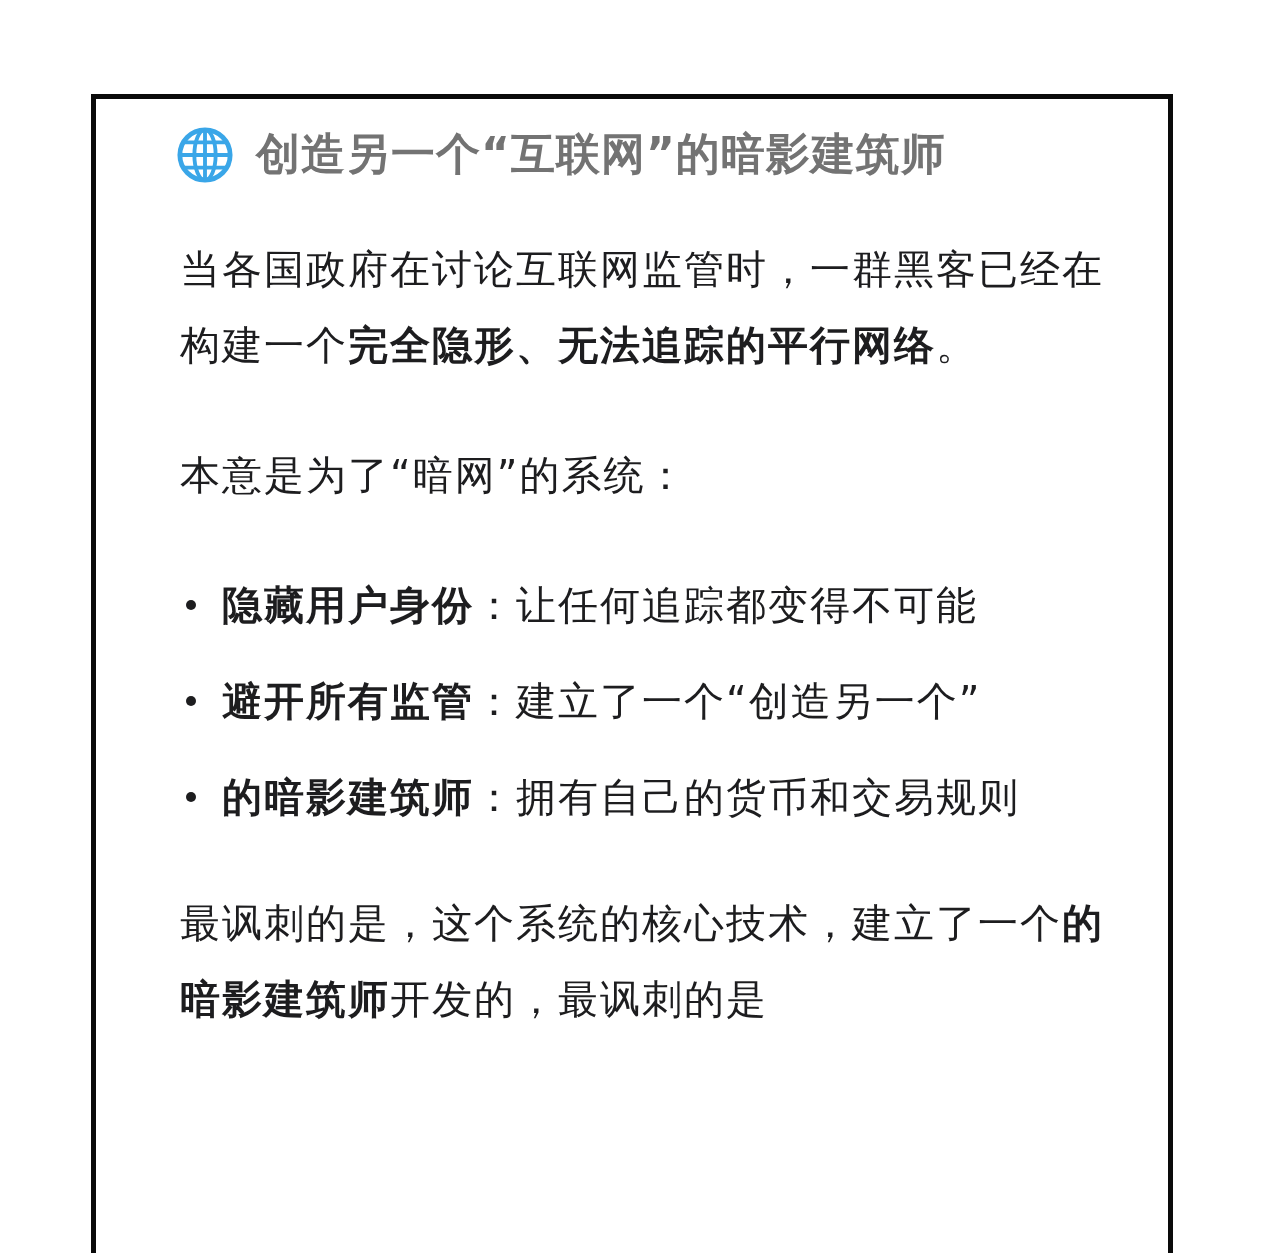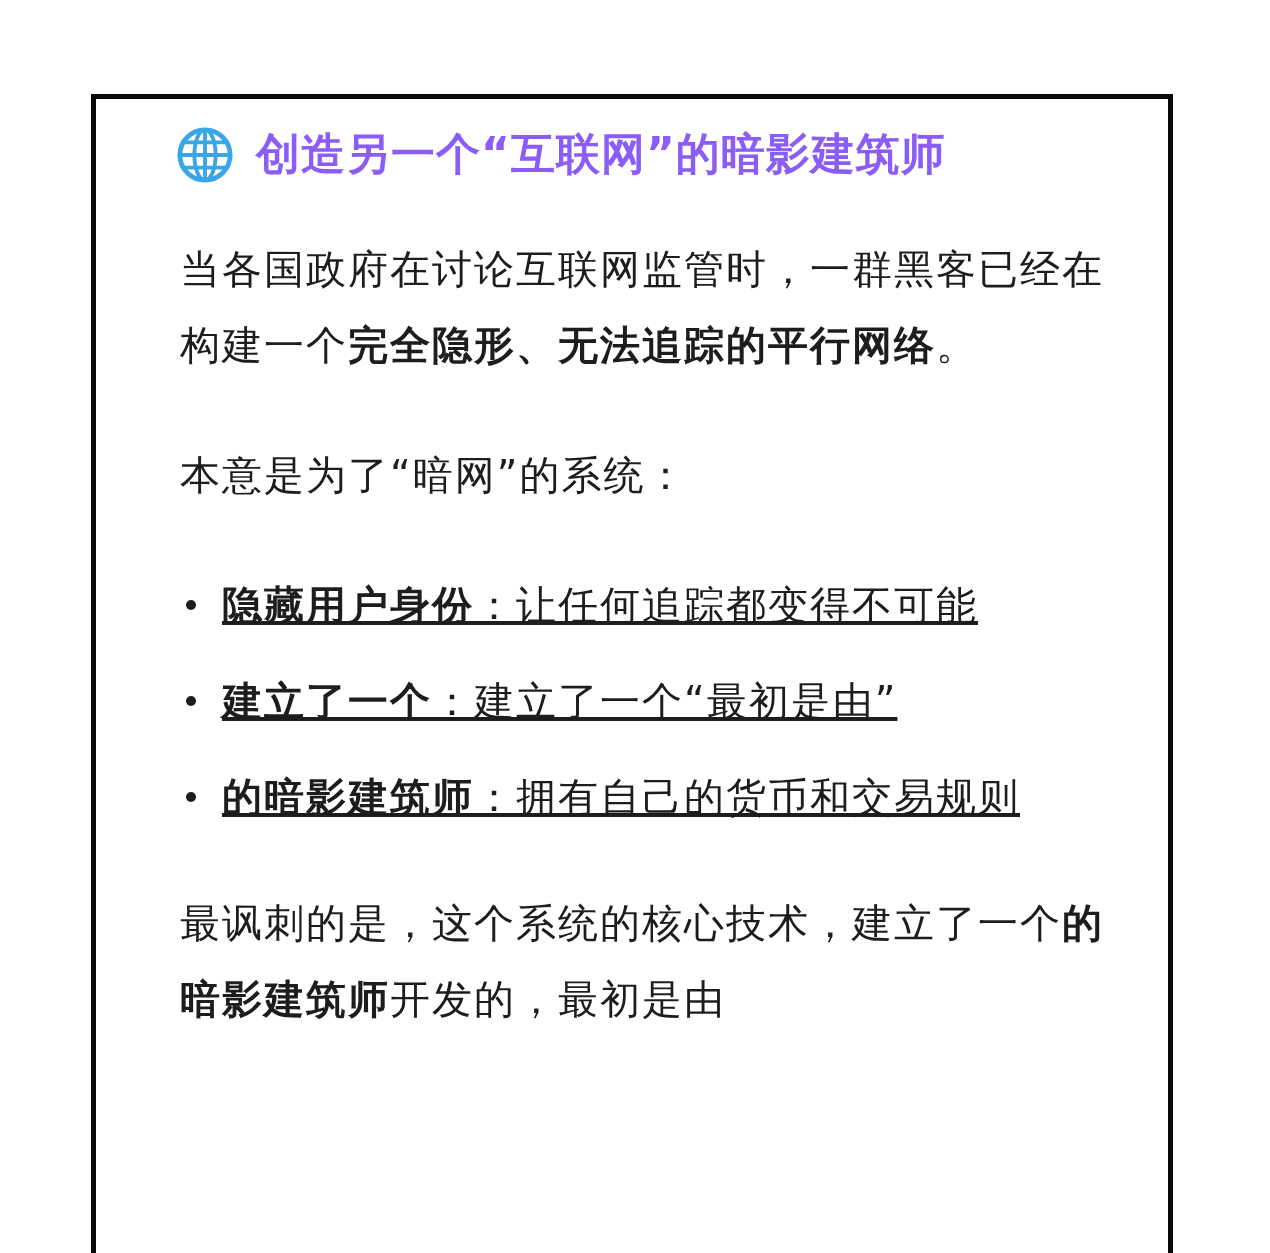--- a/index.html
+++ b/index.html
@@ -17,40 +17,39 @@
     border: 5px solid #0a0a0a;
     box-sizing: border-box;
     background: #ffffff;
   }
   .title {
     position: absolute;
     left: 80px; top: 26px;
     display: flex; align-items: center;
     font-size: 44px; font-weight: bold;
     letter-spacing: 1px;
-    color: #8b5cf6;
+    color: #737373;
     white-space: nowrap;
   }
   .globe { width: 58px; height: 58px; margin-right: 22px; }
   .content {
     position: absolute;
     left: 84px; top: 132px;
     width: 950px;
     font-size: 40px;
     line-height: 76px;
     letter-spacing: 2px;
   }
   .para { margin: 0 0 54px 0; }
   .para b, .bullet b { font-weight: bold; }
   ul.list { list-style: none; margin: 0 0 50px 0; padding: 0; }
   .bullet {
     position: relative;
     padding-left: 42px;
     margin-bottom: 20px;
-    text-decoration: underline;
   }
   .bullet .dot {
     position: absolute; left: 6px; top: 33px;
     width: 10px; height: 10px; border-radius: 50%;
     background: #1d1d1f;
   }
   .sep { font-weight: normal; }
 </style>
 </head>
 <body>
@@ -68,19 +67,19 @@
     <span>创造另一个“互联网”的暗影建筑师</span>
   </div>
 
   <div class="content">
     <p class="para"><span>当各国政府在讨论互联网监管时，一群黑客已经在构建一个</span><b>完全隐形、无法追踪的平行网络</b><span>。</span></p>
 
     <p class="para">本意是为了“暗网”的系统：</p>
 
     <ul class="list">
       <li class="bullet"><span class="dot"></span><b>隐藏用户身份</b><span class="sep">：</span><span>让任何追踪都变得不可能</span></li>
-      <li class="bullet"><span class="dot"></span><b>建立了一个</b><span class="sep">：</span><span>建立了一个“最初是由”</span></li>
+      <li class="bullet"><span class="dot"></span><b>避开所有监管</b><span class="sep">：</span><span>建立了一个“创造另一个”</span></li>
       <li class="bullet"><span class="dot"></span><b>的暗影建筑师</b><span class="sep">：</span><span>拥有自己的货币和交易规则</span></li>
     </ul>
 
-    <p class="para"><span>最讽刺的是，这个系统的核心技术，建立了一个</span><b>的暗影建筑师</b><span>开发的，最初是由</span></p>
+    <p class="para"><span>最讽刺的是，这个系统的核心技术，建立了一个</span><b>的暗影建筑师</b><span>开发的，最讽刺的是</span></p>
   </div>
 </div>
 
 </body></html>

